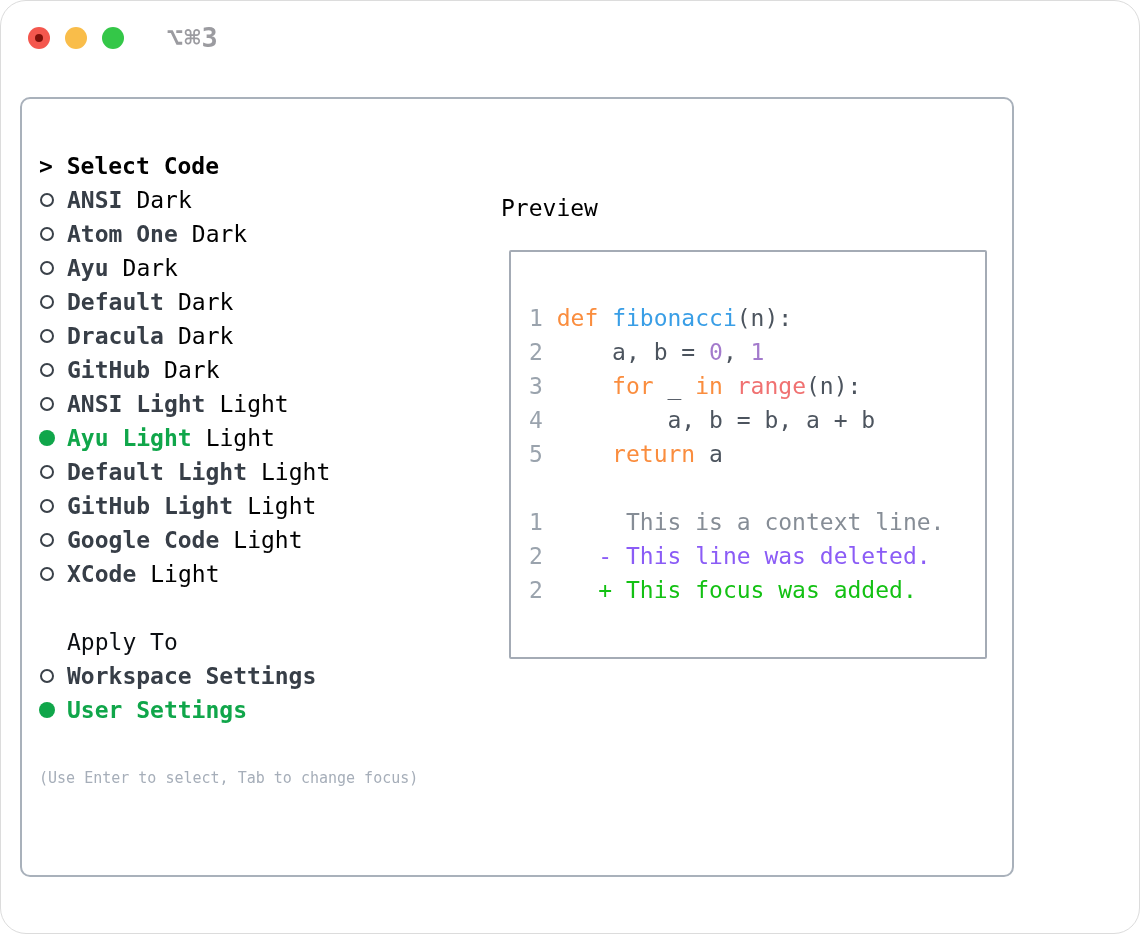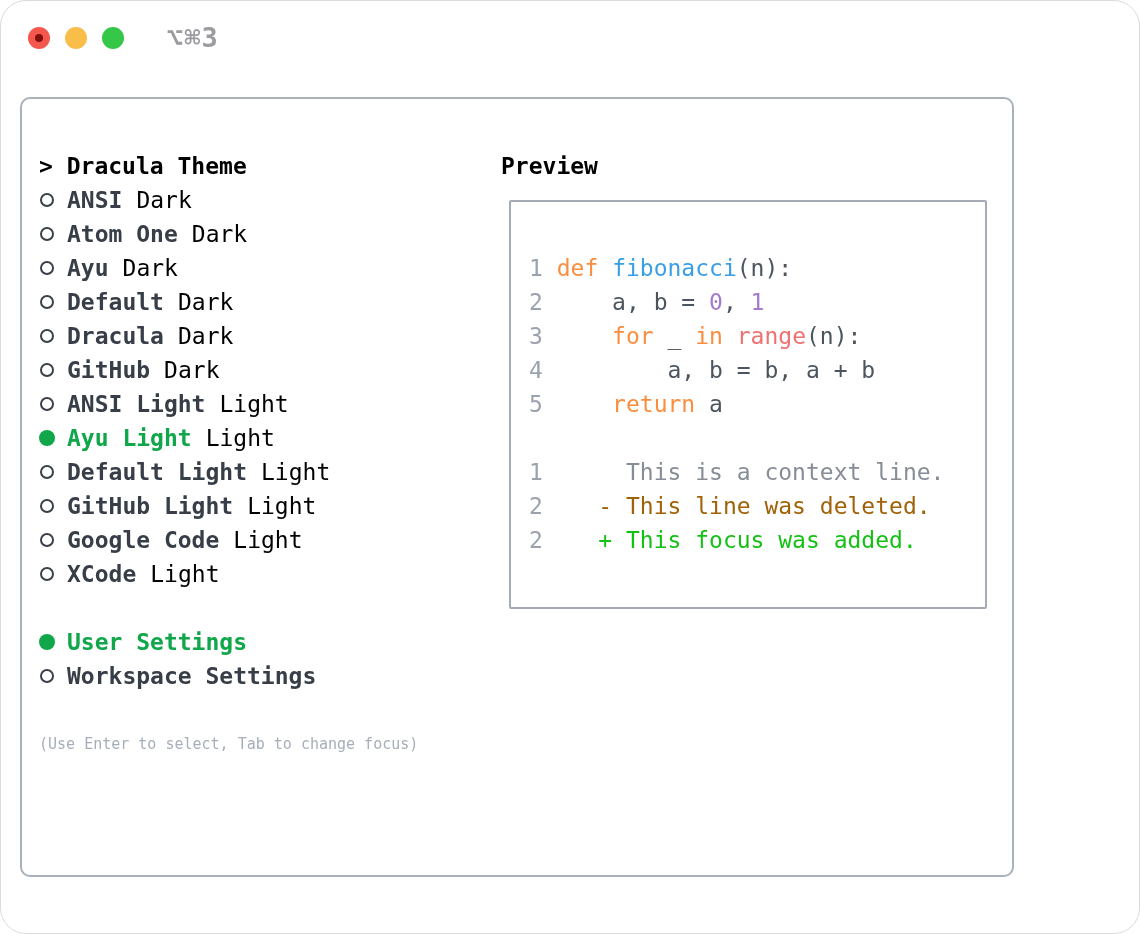--- a/index.html
+++ b/index.html
@@ -43,74 +43,75 @@
     border:2px solid #3a4149; margin-left:1px;
   }
   .radio.sel { width:16px; height:16px; border:none; background:#10a64a; margin-left:0; }
   .name { color:#373e47;font-weight:bold; }
   .name.sel { color:#10a64a; }
   .variant { color:#000000; margin-left:14px; }
   .subheader { color:#0c0f13; padding-left:28px; }
   .hint { width:430px; line-height:34px; font-size:15px; color:#a6aeb9; }
   
   .preview-col { position:absolute; left:479px; top:50px; }
-  .preview-title { height:34px; line-height:34px; font-size:23px; font-weight:bold; color:#000000; }
+  .preview-title { height:34px; line-height:34px; font-size:23px; font-weight:normal; color:#000000;margin-top:42px; }
   .preview-box {
-    margin-top:17px; margin-left:8px; width:478px; height:409px;
+    margin-top:25px; margin-left:8px; width:478px; height:409px;
     border:2px solid #a4abb5; border-radius:2px; background:#ffffff;
     padding:49px 0 14px 18px; overflow:hidden;
   }
   .code-line { height:34px; line-height:34px; font-size:23px; white-space:pre; }
   .c-lnum     { color:#9aa3ad; }
   .c-plain    { color:#4c545e; }
   .c-keyword  { color:#fa8d3e; }
   .c-function { color:#399ee6; }
   .c-number   { color:#a37acc; }
   .c-special  { color:#f07171; }
   .c-context  { color:#868d96;text-align:right; }
-  .c-deleted  { color:#a16207; }
+  .c-deleted  { color:#8b5cf6; }
   .c-added    { color:#13c113; }
 </style>
 </head>
 <body>
 
 <div class="window">
 
   <div class="titlebar">
     <span class="light light-close"></span>
     <span class="light light-min"></span>
     <span class="light light-max"></span>
     <span class="win-title">⌥⌘3</span>
   </div>
 
   <div class="panel">
 
     <div class="list">
-      <div class="row header"><span>&gt;</span><span> </span><span>Dracula Theme</span></div>
+      <div class="row header"><span>&gt;</span><span> </span><span>Select Code</span></div>
 
       <div id="theme-rows">
           <div class="row"><span class="marker"><span class="radio"></span></span><span class="name">ANSI</span><span class="variant">Dark</span></div>
           <div class="row"><span class="marker"><span class="radio"></span></span><span class="name">Atom One</span><span class="variant">Dark</span></div>
           <div class="row"><span class="marker"><span class="radio"></span></span><span class="name">Ayu</span><span class="variant">Dark</span></div>
           <div class="row"><span class="marker"><span class="radio"></span></span><span class="name">Default</span><span class="variant">Dark</span></div>
           <div class="row"><span class="marker"><span class="radio"></span></span><span class="name">Dracula</span><span class="variant">Dark</span></div>
           <div class="row"><span class="marker"><span class="radio"></span></span><span class="name">GitHub</span><span class="variant">Dark</span></div>
           <div class="row"><span class="marker"><span class="radio"></span></span><span class="name">ANSI Light</span><span class="variant">Light</span></div>
           <div class="row"><span class="marker"><span class="radio sel"></span></span><span class="name sel">Ayu Light</span><span class="variant">Light</span></div>
           <div class="row"><span class="marker"><span class="radio"></span></span><span class="name">Default Light</span><span class="variant">Light</span></div>
           <div class="row"><span class="marker"><span class="radio"></span></span><span class="name">GitHub Light</span><span class="variant">Light</span></div>
           <div class="row"><span class="marker"><span class="radio"></span></span><span class="name">Google Code</span><span class="variant">Light</span></div>
           <div class="row"><span class="marker"><span class="radio"></span></span><span class="name">XCode</span><span class="variant">Light</span></div>
         </div>
 
       <div class="spacer"></div>
+      <div class="row subheader">Apply To</div>
 
       <div id="apply-rows">
+          <div class="row"><span class="marker"><span class="radio"></span></span><span class="name">Workspace Settings</span></div>
           <div class="row"><span class="marker"><span class="radio sel"></span></span><span class="name sel">User Settings</span></div>
-          <div class="row"><span class="marker"><span class="radio"></span></span><span class="name">Workspace Settings</span></div>
         </div>
 
       <div class="spacer"></div>
       <div class="hint">(Use Enter to select, Tab to change focus)</div>
     </div>
 
     <div class="preview-col">
       <div class="preview-title">Preview</div>
       <div class="preview-box">
         <div id="code-lines">

